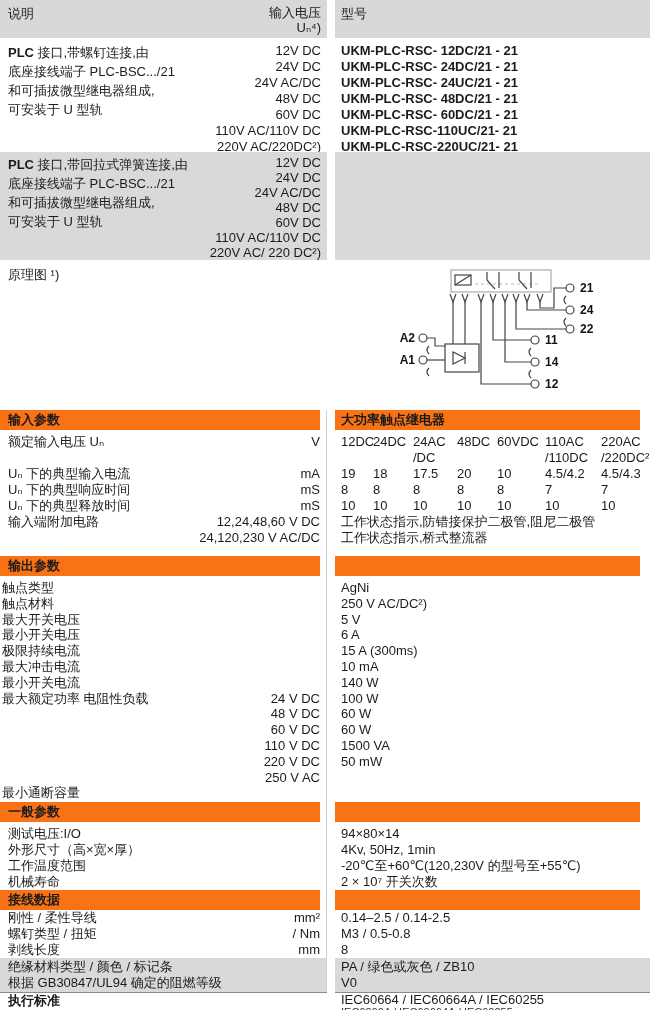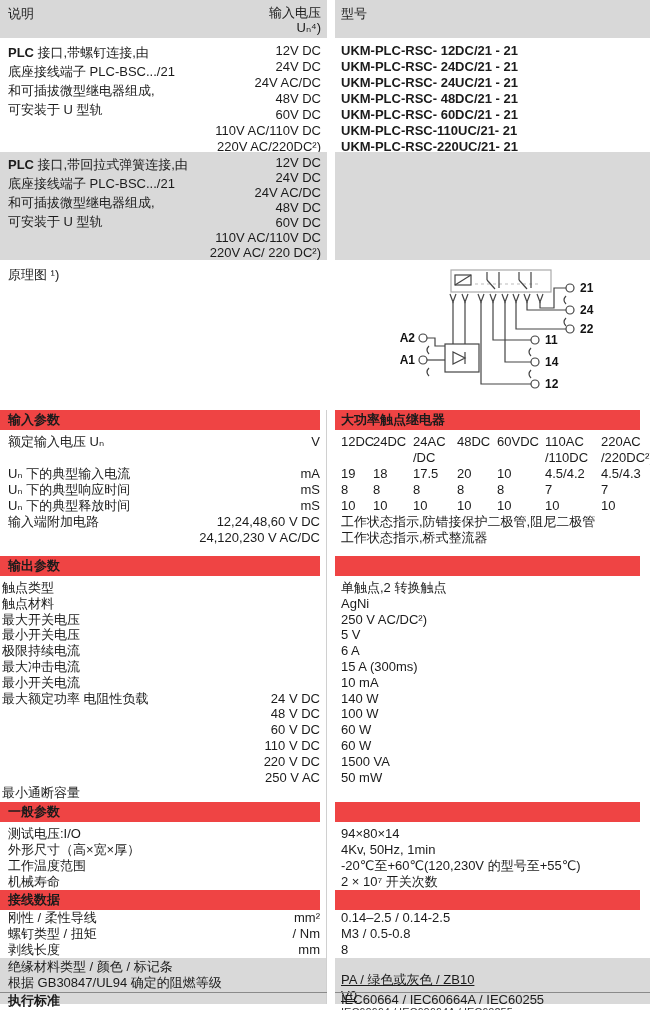--- a/index.html
+++ b/index.html
@@ -4,21 +4,21 @@
 <style>
   * { box-sizing: border-box; margin: 0; padding: 0; }
   html,body { width:650px; height:1012px; overflow:hidden; background:#fff;
     font-family:"Liberation Sans","DejaVu Sans",sans-serif; font-size:13px; color:#1b1b1b; }
   .band { display:grid; grid-template-columns:327px 315px; column-gap:8px; }
   .lc { padding-left:8px; padding-right:6px; position:relative; }
   .rc { padding-left:6px; padding-right:10px; position:relative; }
   .rule .lc { border-right:1px solid #d0d0d0; }
   .gray { background:#d9d9d9; }
   .b { font-weight:bold; }
-  .secbar { background:#ef4444; font-weight:bold; height:20px; line-height:20px; padding-left:8px; margin-bottom:4px; white-space:nowrap; }
+  .secbar { background:#f97316; font-weight:bold; height:20px; line-height:20px; padding-left:8px; margin-bottom:4px; white-space:nowrap; }
   .rc .secbar { padding-left:6px; }
   
   .h-header { height:38px; margin-bottom:2px; }
   .h-b1 { height:112px; }
   .h-b2 { height:106px; }
   .h-diag { height:152px; }
   .h-in { height:146px; }
   .h-out { height:246px; }
   .h-gen { height:88px; }
   .h-wire { height:68px; }
@@ -340,21 +340,20 @@
         </div>
       <div class="row r158">
           <span>最小通断容量</span>
           <span></span>
         </div>
     </div>
   </div>
   <div class="rc" style="padding-left:0;">
     <div class="secbar"></div>
     <div style="padding-left:6px;">
-      <div class="val r158">单触点,2 转换触点</div>
       <div class="val r158">AgNi</div>
       <div class="val r158">250 V AC/DC²)</div>
       <div class="val r158">5 V</div>
       <div class="val r158">6 A</div>
       <div class="val r158">15 A (300ms)</div>
       <div class="val r158">10 mA</div>
       <div class="val r158">140 W</div>
       <div class="val r158">100 W</div>
       <div class="val r158">60 W</div>
       <div class="val r158">60 W</div>
@@ -423,21 +422,21 @@
 
 <div class="band h-ins rule">
   <div class="lc gray" style="padding-top:1px;">
     <div class="row r16">
         <span>绝缘材料类型 / 颜色 / 标记条</span>
       </div>
     <div class="row r16">
         <span>根据 GB30847/UL94 确定的阻燃等级</span>
       </div>
   </div>
-  <div class="rc gray" style="padding-top:14px;text-decoration:underline;">
+  <div class="rc gray" style="padding-top:1px;">
     <div class="val r16">PA / 绿色或灰色 / ZB10</div>
     <div class="val r16">V0</div>
   </div>
 </div>
 
 <div class="band h-std">
   <div class="lc">执行标准</div>
   <div class="rc">
     <div class="std-val">IEC60664 / IEC60664A / IEC60255</div>
     <div class="clip">IEC60664 / IEC60664A / IEC60255</div>

